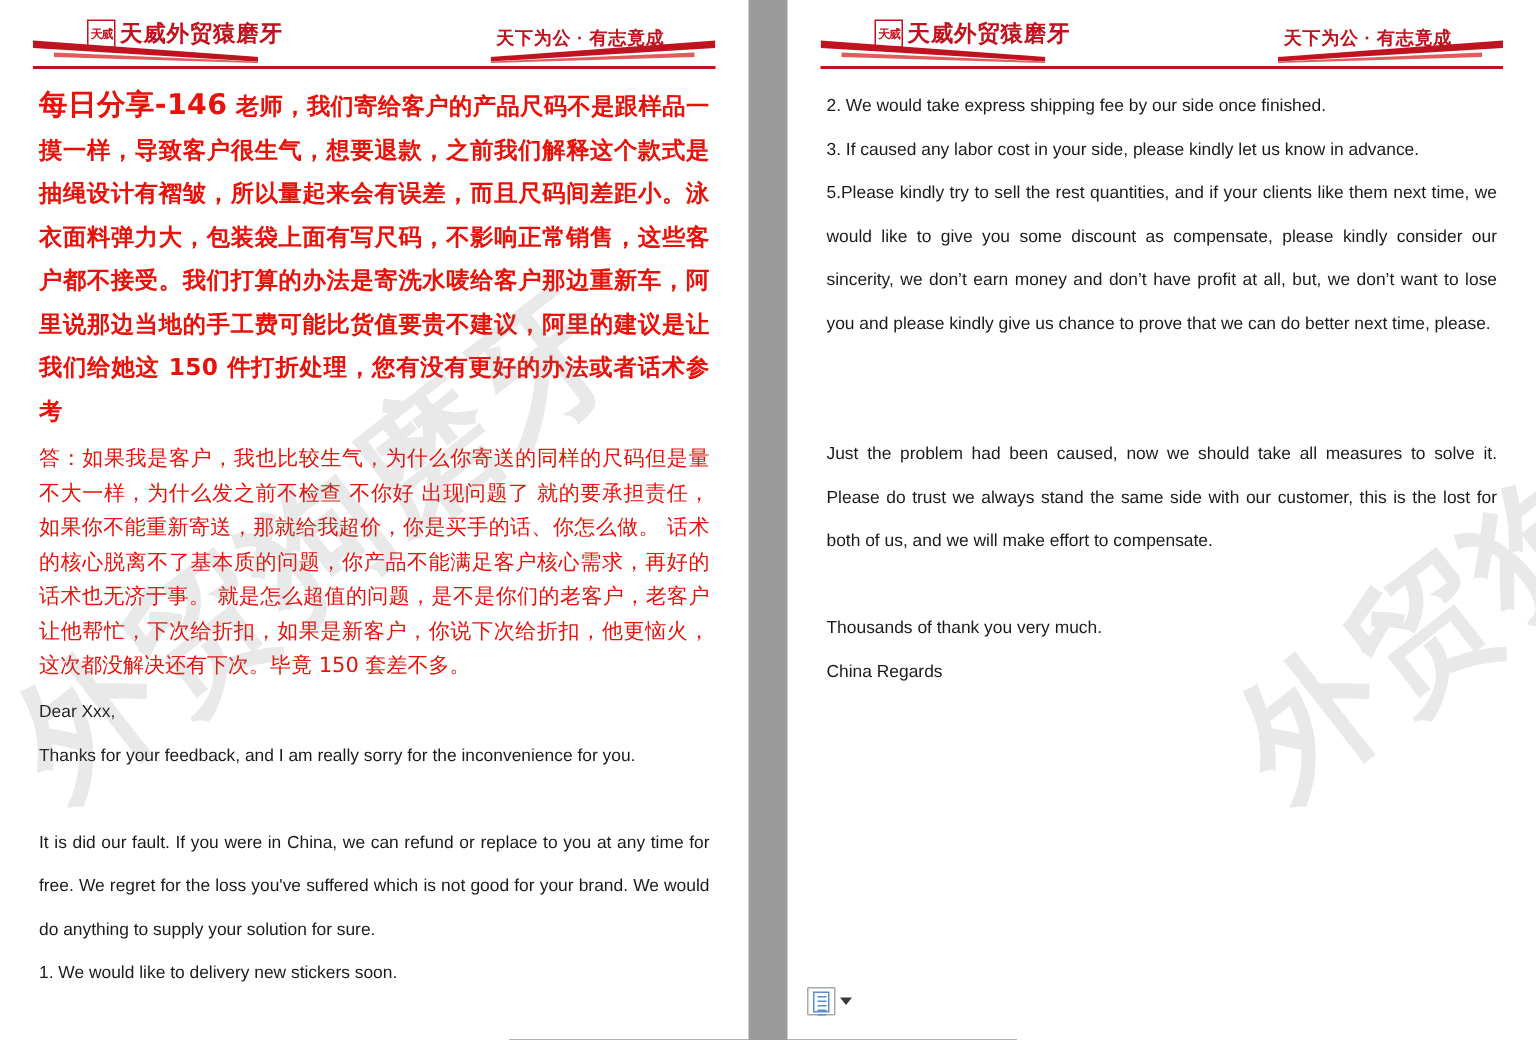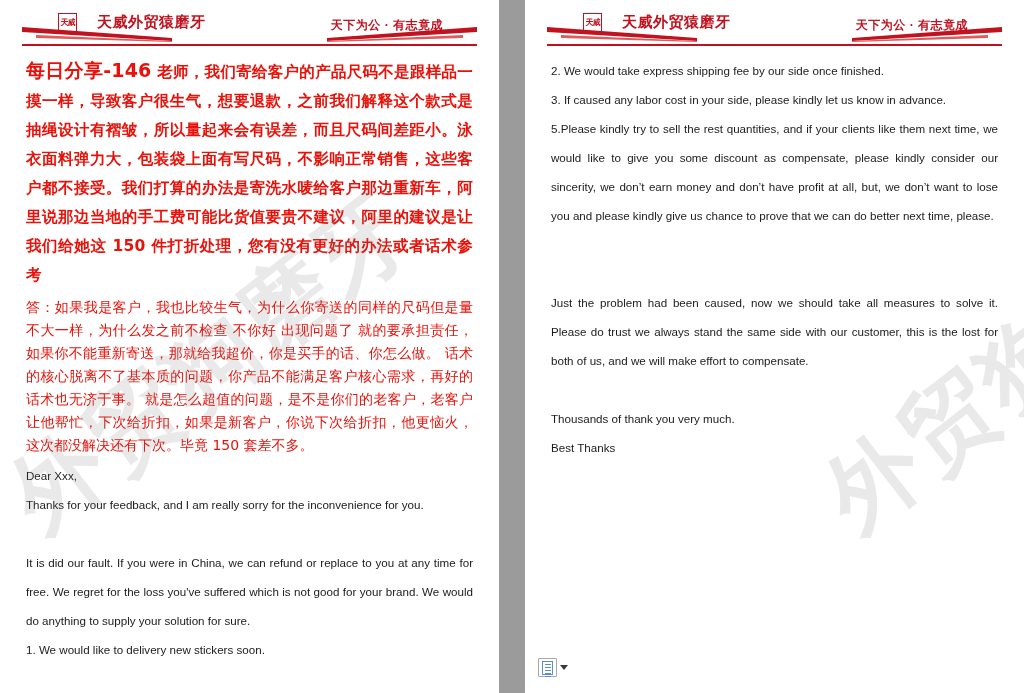--- a/index.html
+++ b/index.html
@@ -34,21 +34,21 @@
     height: 42px;
     margin: 4px 22px 0 22px;
     border-bottom: 2px solid #c1121f;
   }
   .lh-logo {
     position: absolute;
     left: 36px;
     top: 9px;
     display: flex;
     align-items: center;
-    gap: 20px;
+    gap: 3px;
   }
   .lh-seal {
     width: 19px;
     height: 19px;
     border: 1.6px solid #c1121f;
     color: #c1121f;
     font-size: 8px;
     line-height: 7px;
     font-weight: bold;
     display: flex;
@@ -248,21 +248,21 @@
 
     <div class="body">
       <p class="en">2. We would take express shipping fee by our side once finished.</p>
       <p class="en">3. If caused any labor cost in your side, please kindly let us know in advance.</p>
       <p class="en">5.Please kindly try to sell the rest quantities, and if your clients like them next time, we would like to give you some discount as compensate, please kindly consider our sincerity, we don’t earn money and don’t have profit at all, but, we don’t want to lose you and please kindly give us chance to prove that we can do better next time, please.</p>
       <div class="spacer-line"></div>
       <div class="spacer-line"></div>
       <p class="en">Just the problem had been caused, now we should take all measures to solve it. Please do trust we always stand the same side with our customer, this is the lost for both of us, and we will make effort to compensate.</p>
       <div class="spacer-line"></div>
       <p class="en">Thousands of thank you very much.</p>
-      <p class="en">Best Thanks</p>
+      <p class="en">China Regards</p>
     </div>
   </div>
 
   <div class="paste-widget">
     <div class="paste-btn">
       <div class="sheet">
           <i></i>
           <i></i>
           <i></i>
           <i></i>

